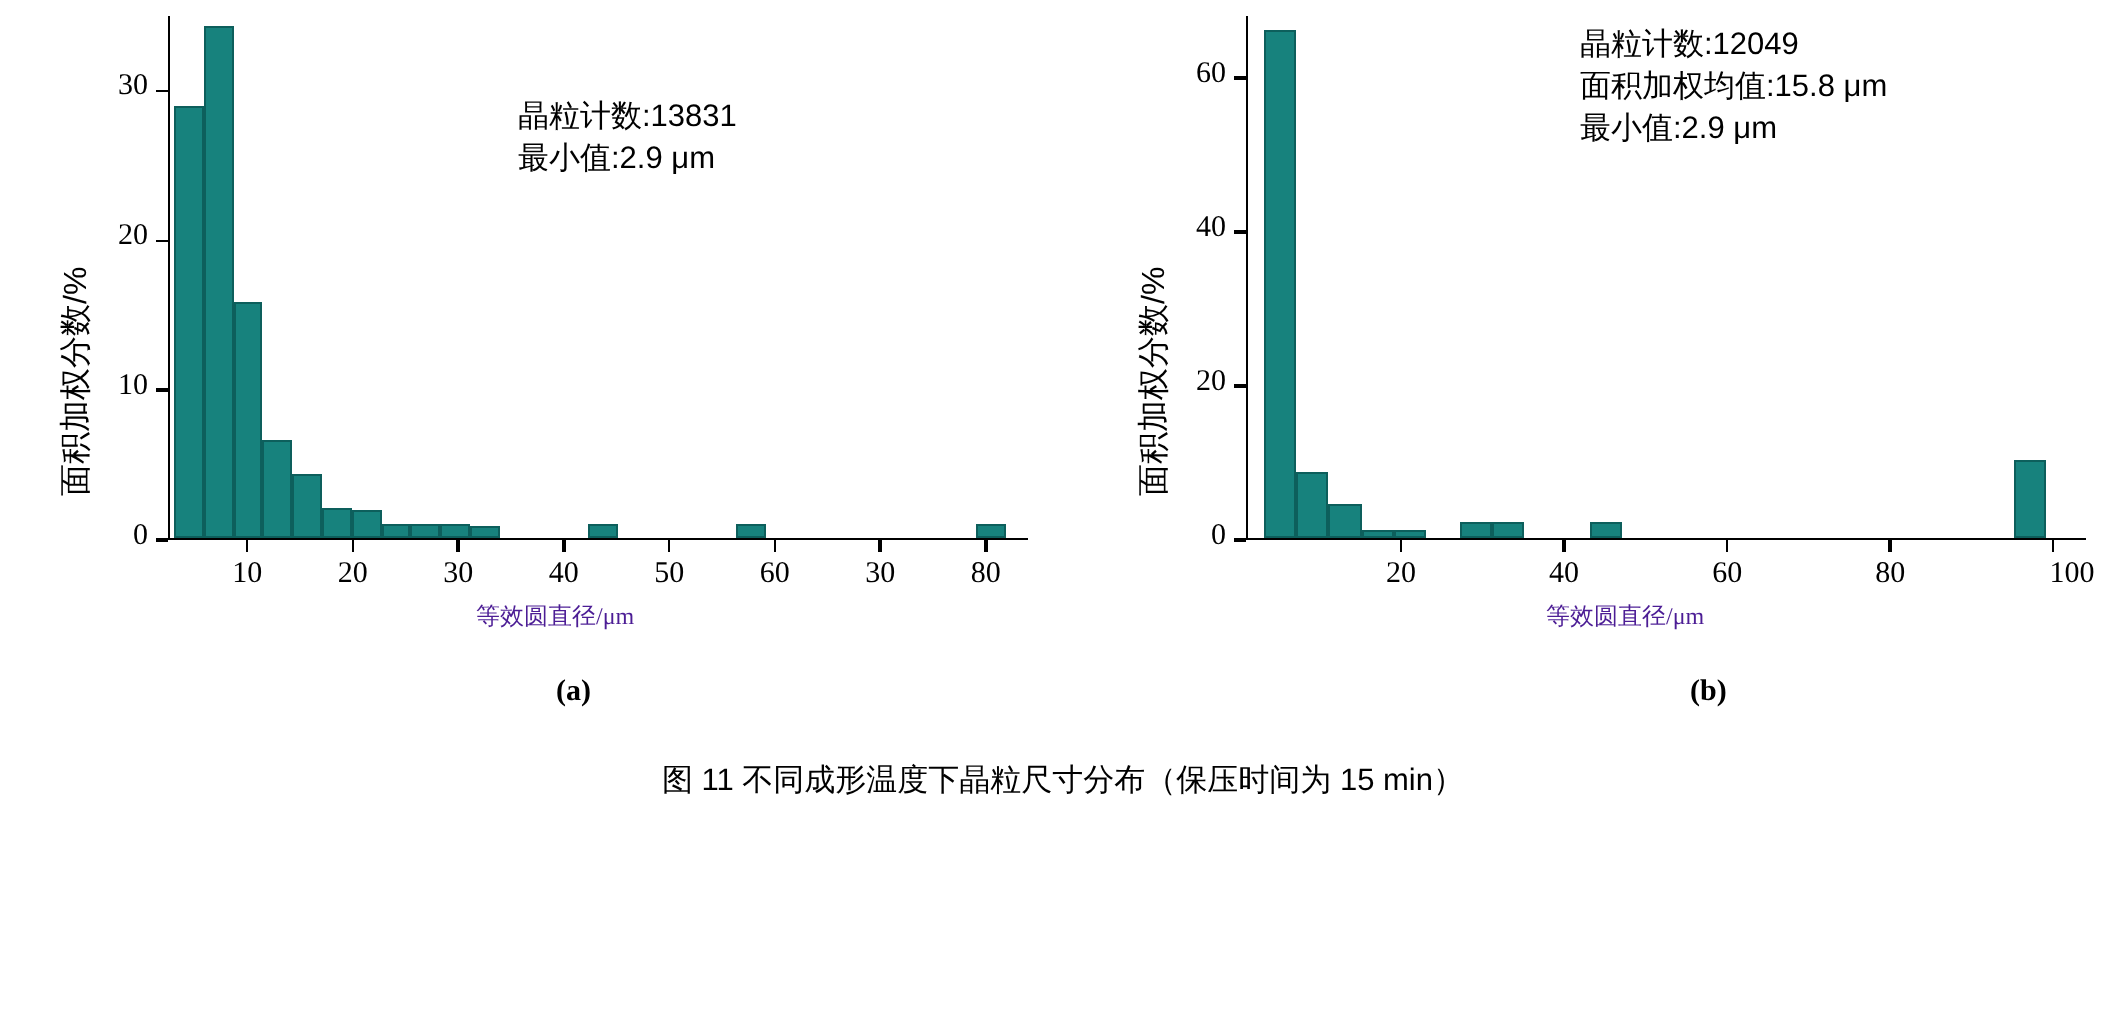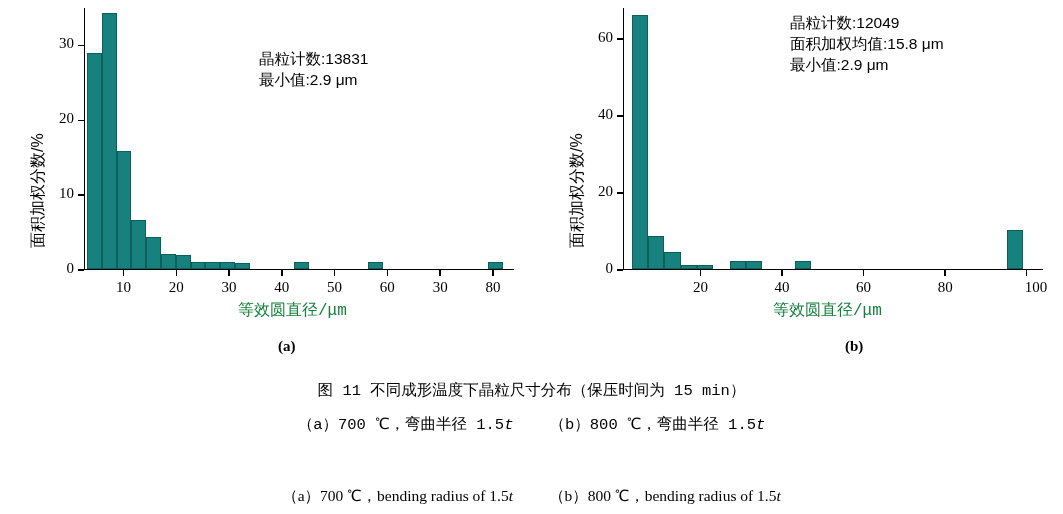--- a/index.html
+++ b/index.html
@@ -60,23 +60,23 @@
     font-family: "Liberation Serif", serif;
     color: #000;
     text-align: center;
     white-space: nowrap;
   }
   .ticklabel-y {
     text-align: right;
   }
   .axis-title {
     position: absolute;
-    font-size: 16px;
-    font-family: Liberation Mono, monospace;
-    color: #15803d;
+    font-size: 12px;
+    font-family: Liberation Serif, serif;
+    color: #4c1d95;
     white-space: nowrap;
   }
   .ylabel {
     position: absolute;
     font-size: 16px;
     font-family: "Liberation Sans", sans-serif;
     transform: rotate(-90deg);
     transform-origin: left top;
     white-space: nowrap;
   }
@@ -98,21 +98,21 @@
   }
   .caption {
     position: absolute;
     width: 1063px;
     text-align: center;
     font-size: 15.5px;
     font-family: "Liberation Serif", serif;
     color: #000;
     white-space: nowrap;
   }
-  .caption.cn { font-family: Liberation Mono, monospace; }
+  .caption.cn { font-family: Liberation Sans, sans-serif; }
   .ital { font-style: italic; }
 </style>
 </head>
 <body>
 
 <div class="figure-wrap">
 
   <div class="panel" id="panel-a">
 
     <div class="ylabel" id="ylabel-a" style="left:22px; top:248px;">面积加权分数/%</div>
@@ -211,22 +211,16 @@
 
     <div class="axis-title" id="xlabel-b" style="left:228px; top:300px;">等效圆直径/μm</div>
 
     <div class="annot" id="annot-b" style="left:245px; top:12px;"><div>晶粒计数:12049</div><div>面积加权均值:15.8 μm</div><div>最小值:2.9 μm</div></div>
 
     <div class="panel-tag" style="left:300px; top:338px;">(b)</div>
   </div>
 
   <div class="caption cn" style="top:380px;">图 11    不同成形温度下晶粒尺寸分布（保压时间为 15 min）</div>
 
-  <div class="caption cn" style="top:414px;">
-    <span>（a）700 ℃，弯曲半径 1.5</span><span class="ital">t</span><span style="display:inline-block;width:36px;"></span><span>（b）800 ℃，弯曲半径 1.5</span><span class="ital">t</span>
-  </div>
-
-
-  <div class="caption" style="top:486px;">
-    <span>（a）700 ℃，bending radius of 1.5</span><span class="ital">t</span><span style="display:inline-block;width:36px;"></span><span>（b）800 ℃，bending radius of 1.5</span><span class="ital">t</span>
-  </div>
+
+
 
 </div>
 
 </body></html>

